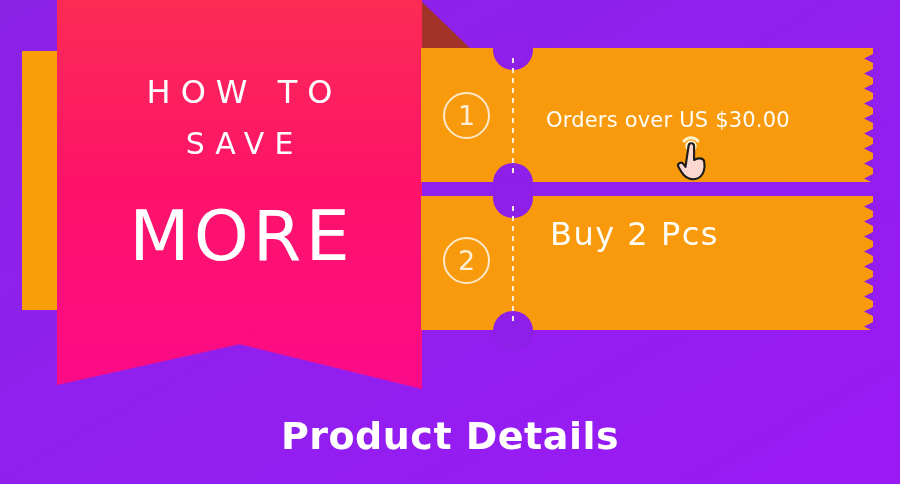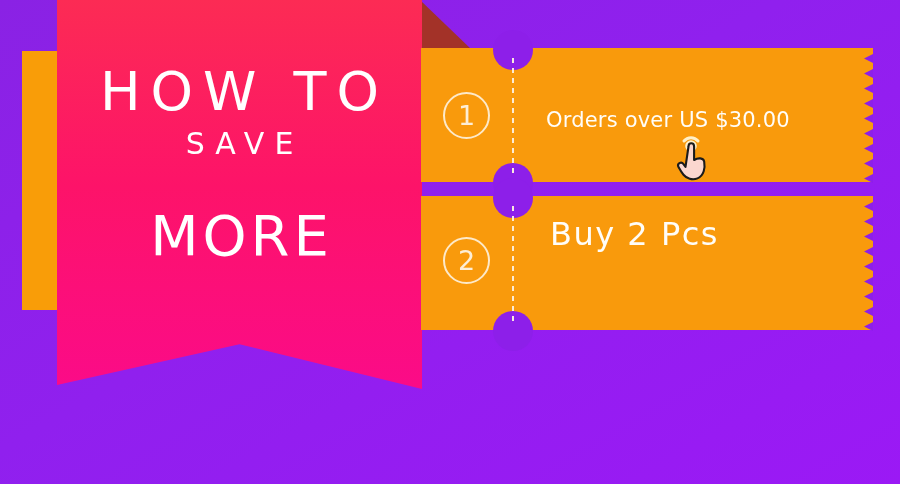--- a/index.html
+++ b/index.html
@@ -27,33 +27,33 @@
   }
 
   
   .ribbon{
     position:absolute;left:57px;top:0;width:365px;height:389px;
     background:linear-gradient(180deg,#fc2b54 0%,#fd1369 48%,#fb0b88 100%);
     clip-path:polygon(0 0,100% 0,100% 100%,50% 88.5%,0 99%);
   }
   .t-how{
     position:absolute;left:0;top:66px;width:365px;
-    font-size:54px;line-height:52px;letter-spacing:10px;
+    font-size:32px;line-height:52px;letter-spacing:10px;
     font-weight:400;text-indent:10px;color:#fff;
     text-align:center;
   }
   .t-save{
     position:absolute;left:0;top:118px;width:365px;
     font-size:30px;line-height:52px;letter-spacing:10px;
     font-weight:400;text-indent:10px;color:#fff;
     text-align:center;
   }
   .t-more{
     position:absolute;left:0;top:190px;width:365px;
-    font-size:56px;line-height:92px;letter-spacing:4px;
+    font-size:70px;line-height:92px;letter-spacing:4px;
     font-weight:400;text-indent:4px;color:#fff;
     text-align:center;
   }
 
   
   .coupon{
     position:absolute;left:421px;width:452px;height:134px;
     background:#f99a0c;
   }
   .coupon--1{top:48px;}
@@ -201,14 +201,15 @@
                c2-1.2 4.2-1.8 6.2-1.6 c2.2.2 3.6 1.4 3.9 3.2
                c.5 3 .5 6.5-.5 9.6 c-1 3.1-3.1 5.9-6.2 7.2
                c-2.4 1-5.4 1.1-7.8.4 c-2.5-.7-4.6-2.2-6.2-4.1
                c-1.9-2.3-3.6-5-5-7.6 c-.8-1.5-.4-3.1.9-3.9
                c1.3-.8 3-.5 3.9.7 l2.2 2.9 z" fill="#fbd7cf" stroke="#1b1b1b" stroke-width="2.1" stroke-linejoin="round"></path>
     </svg>
   </div>
 
   <div class="c2-l1">Buy 2 Pcs</div>
 
+  <div class="product-details">Product Details</div>
 
 </div>
 
 </body></html>

